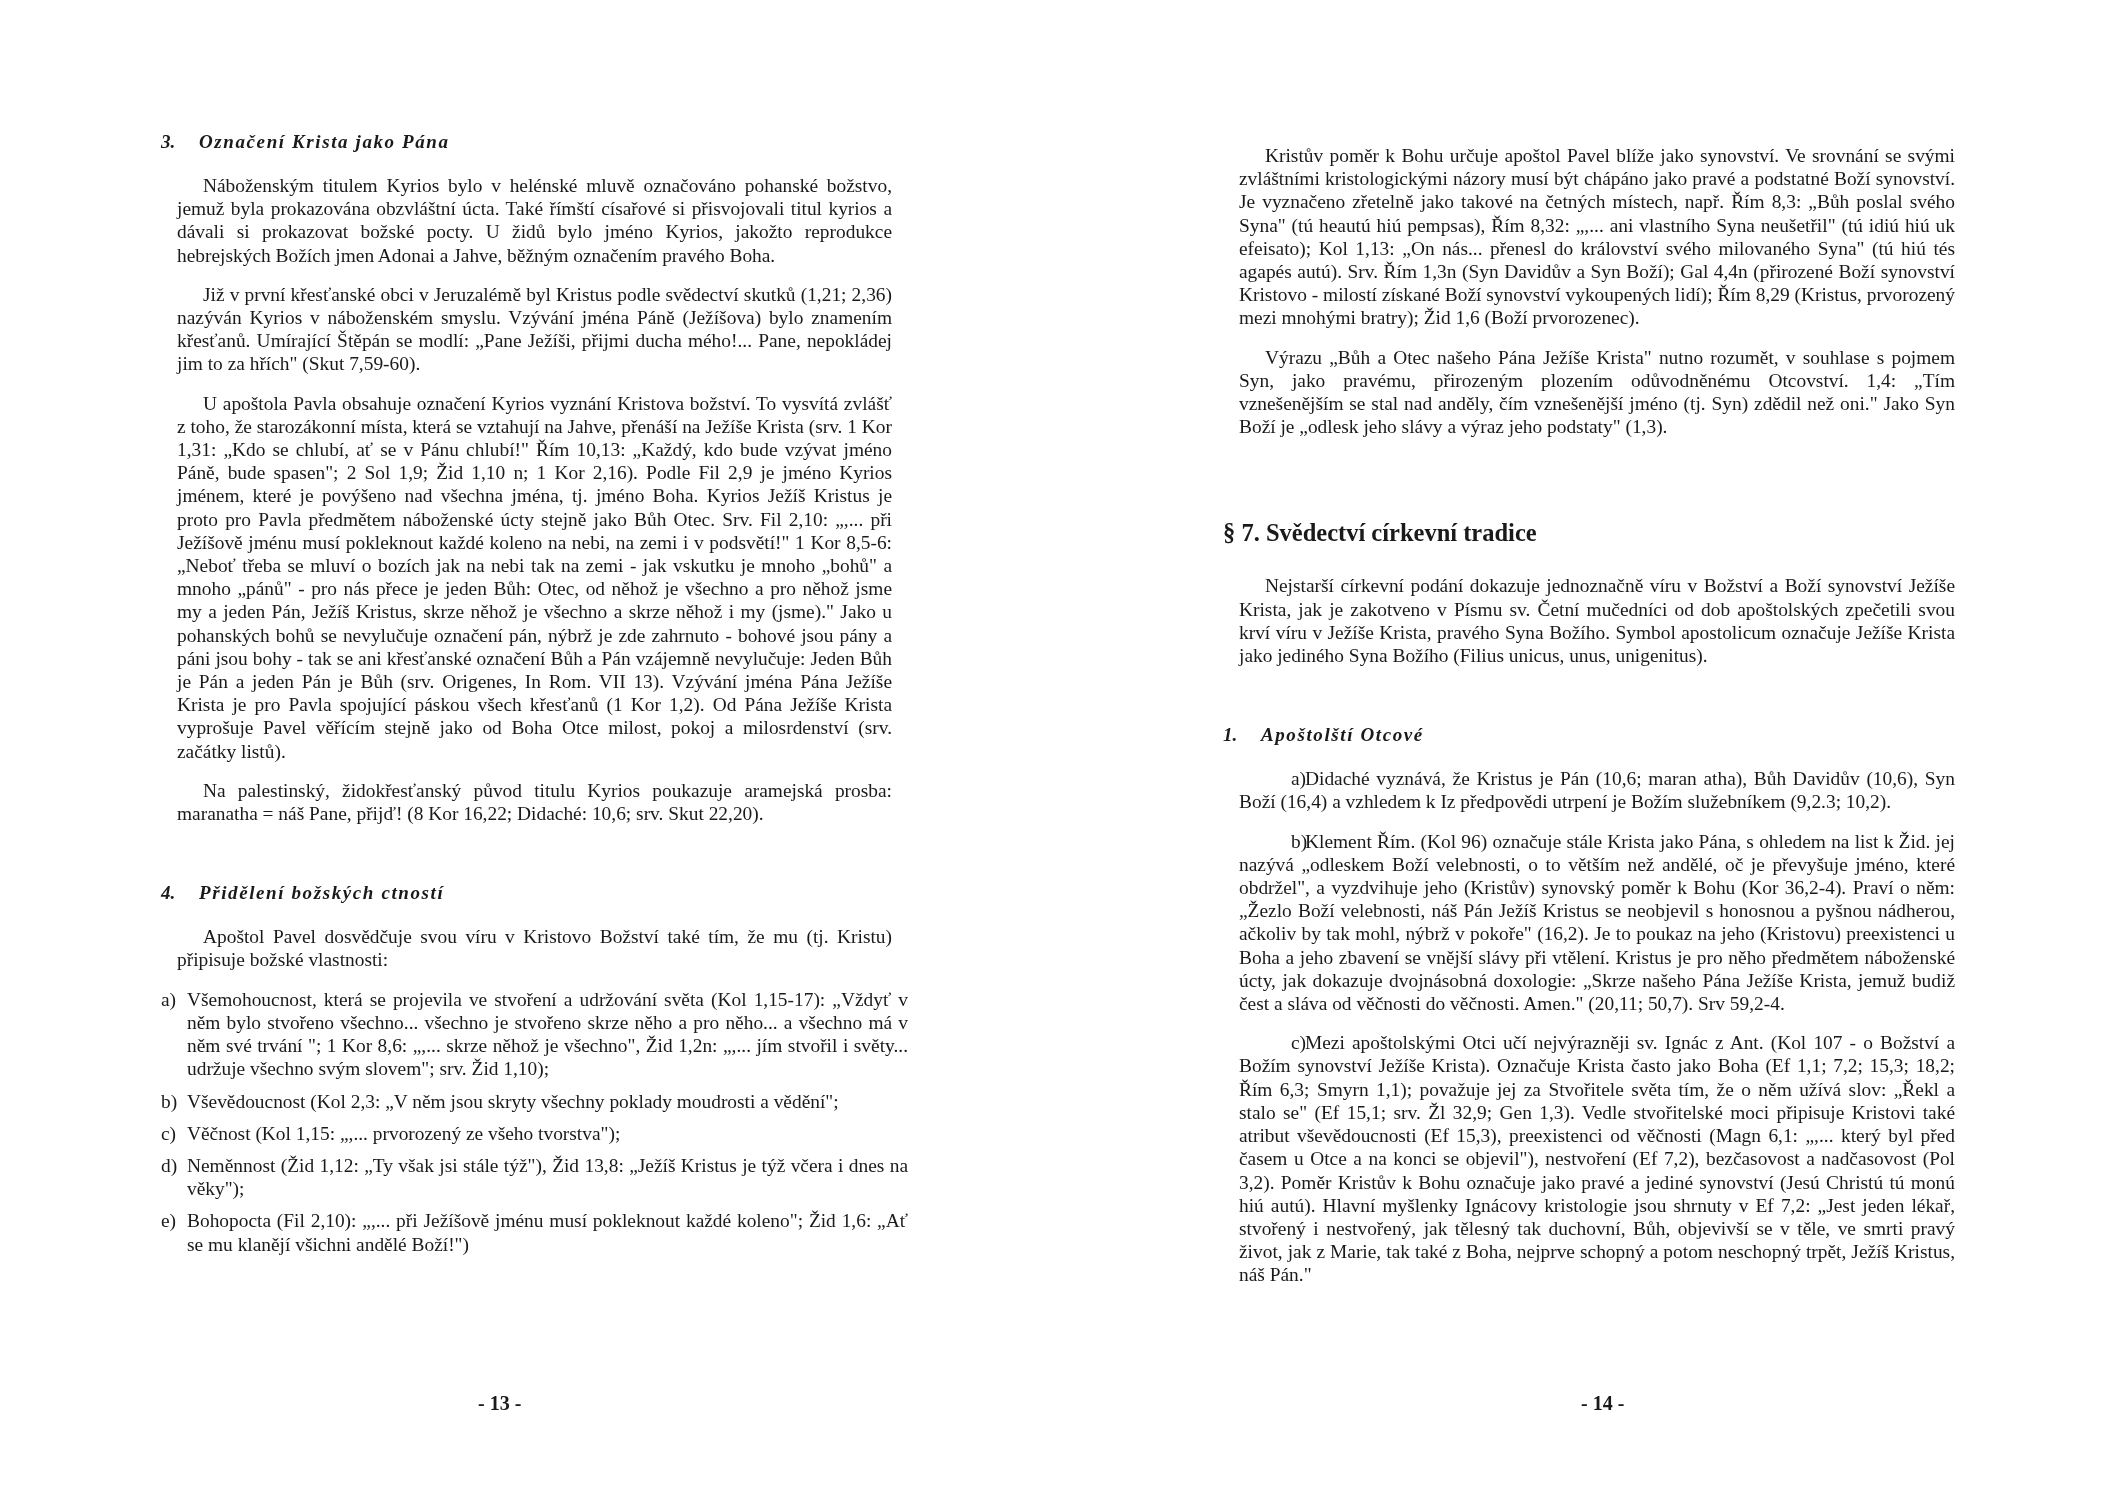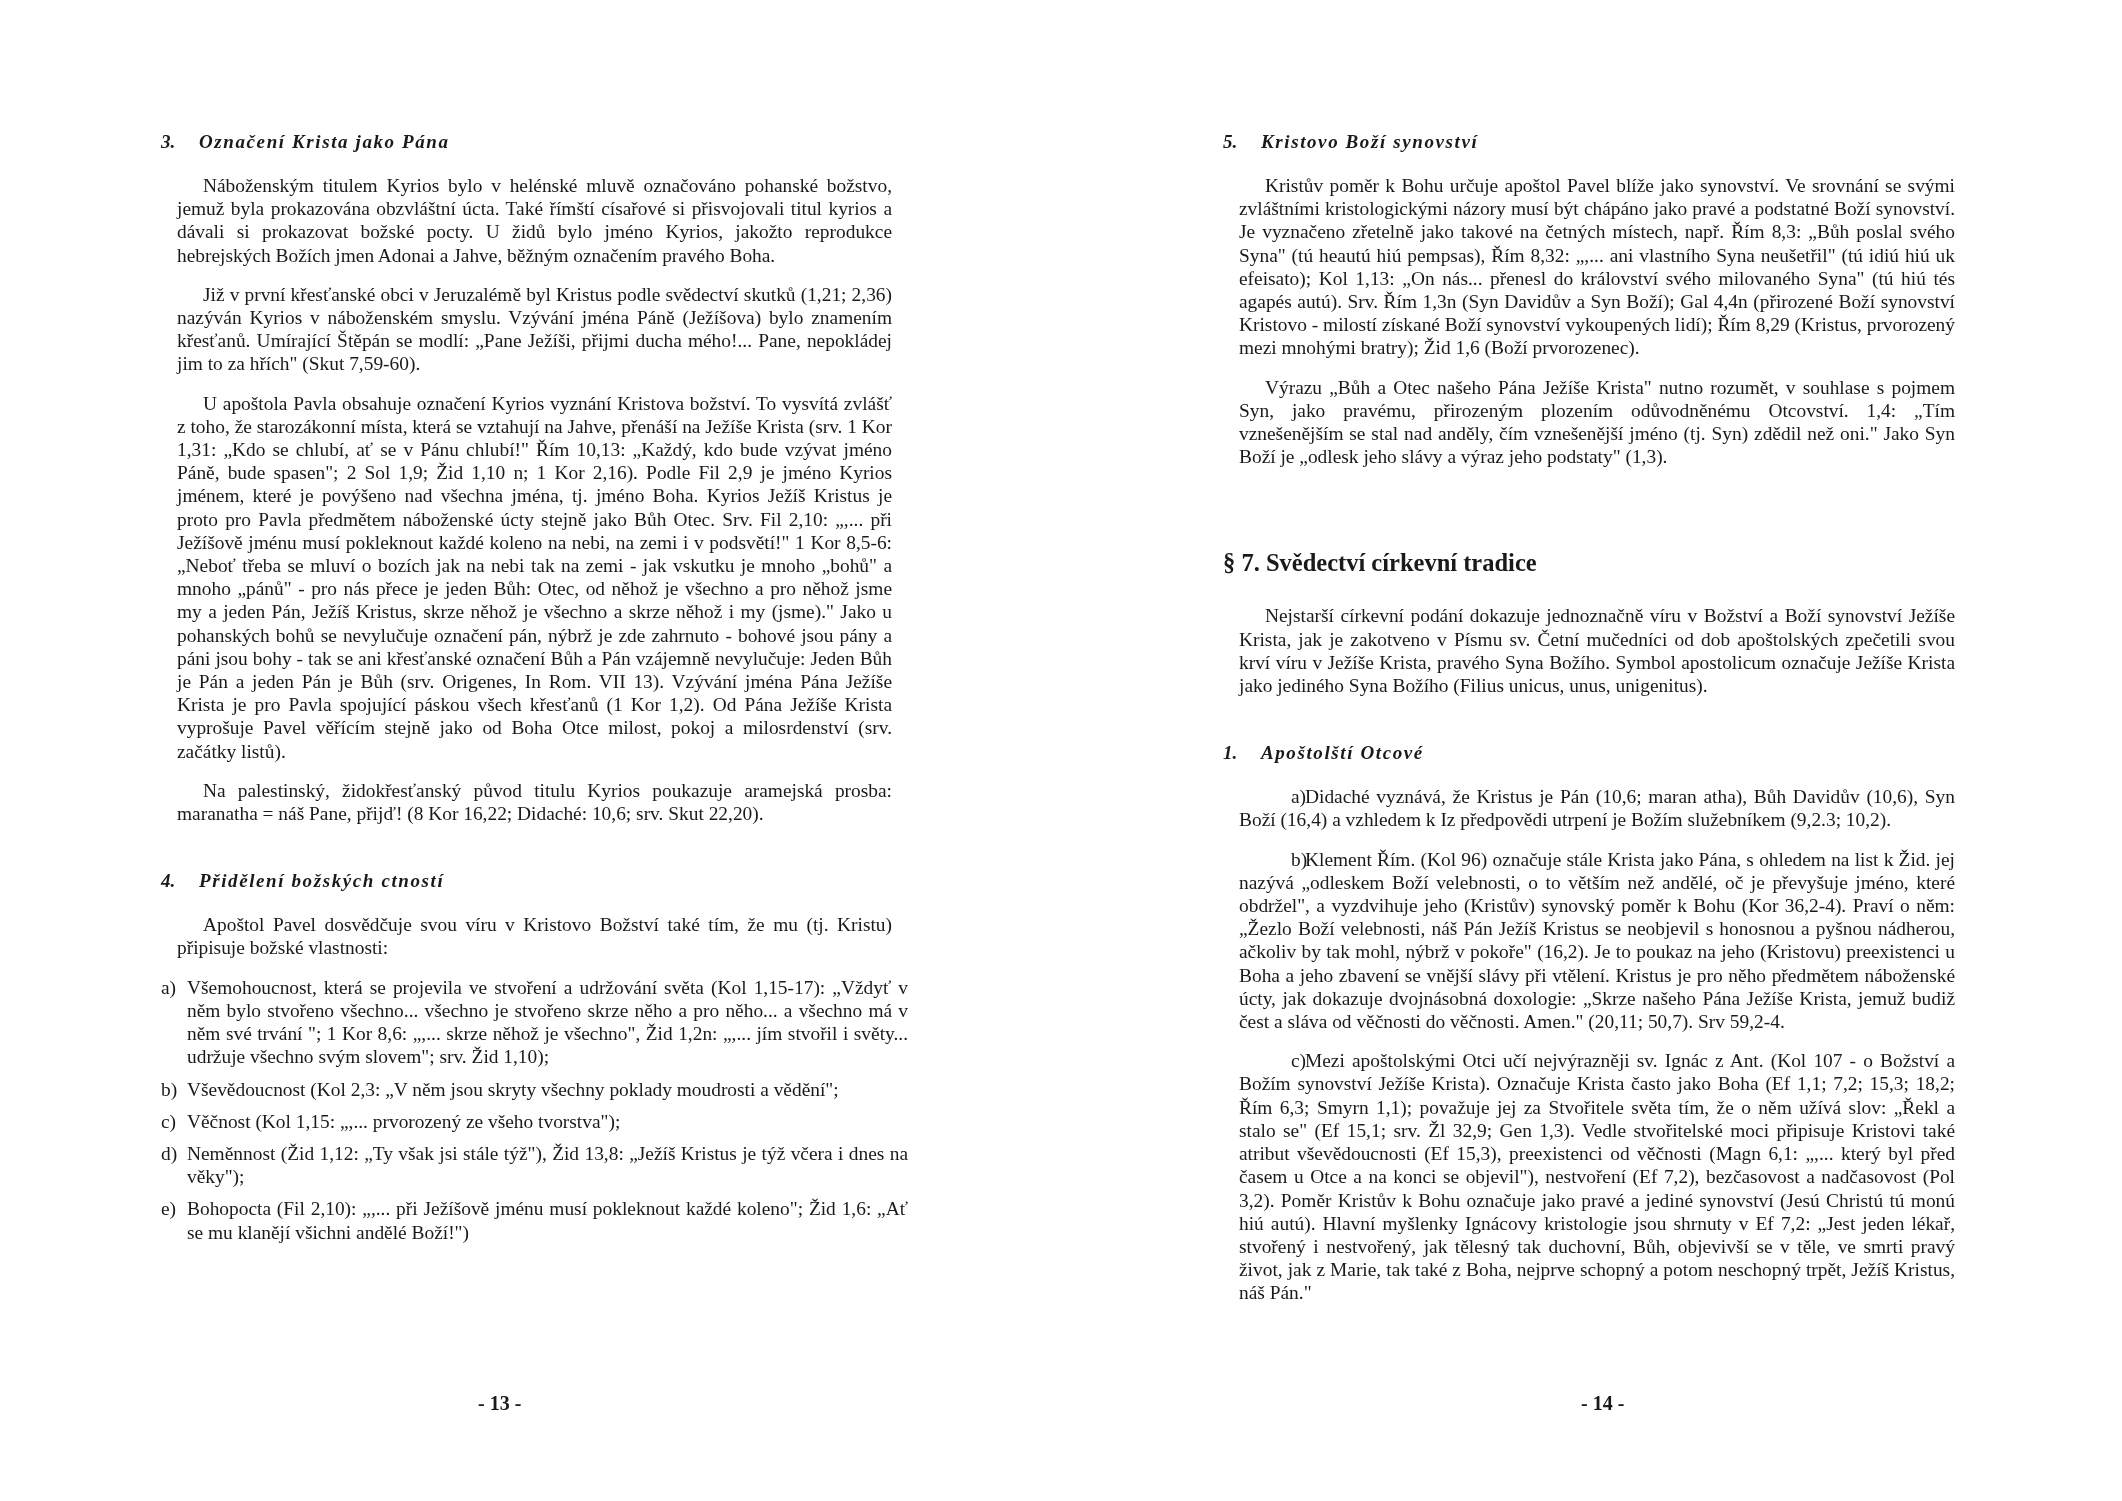--- a/index.html
+++ b/index.html
@@ -10,21 +10,21 @@
   .page-right { left: 1061px; width: 1061px; }
   .col { position: absolute; top: 128px; }
   .page-left .col { left: 161px; width: 747px; }
   .page-right .col { left: 162px; width: 748px; }
   .sub-head { font-style: italic; font-weight: bold; font-size: 19px; letter-spacing: 1.6px;
               margin: 0 0 18px 0; line-height: 28px; }
   .sub-head .num { display: inline-block; width: 38px; letter-spacing: 0; }
   p { margin: 16px; font-size: 19.4px; line-height: 23.2px; text-align: justify; }
   p.ind { text-indent: 26px; }
   .sec-head { font-weight: bold; font-size: 24.5px; margin: 80px 0 26px 0; line-height: 30px; }
-  .gap-head { margin-top: 42px; }
+  .gap-head { margin-top: 54px; }
   .list-item { display: flex; margin-top: 9px; font-size: 19.4px; line-height: 23.2px; }
   .list-item .lbl { flex: 0 0 26px; }
   .list-item .txt { flex: 1; text-align: justify; }
   .para-item { margin-top: 9px; }
   .para-item .lbl { display: inline-block; width: 40px; }
   .page-num { position: absolute; top: 1392px; font-size: 20px; width: 100px; text-align: left; font-weight: bold; }
   .page-left .page-num { left: 478px; }
   .page-right .page-num { left: 520px; }
 </style>
 </head>
@@ -63,23 +63,20 @@
     <div class="list-item">
       <span class="lbl">e)</span>
       <span class="txt">Bohopocta (Fil 2,10): „,... při Ježíšově jménu musí pokleknout každé koleno"; Žid 1,6: „Ať se mu klanějí všichni andělé Boží!")</span>
     </div>
   </div>
   <div class="page-num">- 13 -</div>
 </div>
 
 <div class="page page-right">
   <div class="col">
-    <div class="sub-head">
-      <span class="num">5.</span><span>Kristovo Boží synovství</span>
-    </div>
     <p class="ind">Kristův poměr k Bohu určuje apoštol Pavel blíže jako synovství. Ve srovnání se svými zvláštními kristologickými názory musí být chápáno jako pravé a podstatné Boží synovství. Je vyznačeno zřetelně jako takové na četných místech, např. Řím 8,3: „Bůh poslal svého Syna" (tú heautú hiú pempsas), Řím 8,32: „,... ani vlastního Syna neušetřil" (tú idiú hiú uk efeisato); Kol 1,13: „On nás... přenesl do království svého milovaného Syna" (tú hiú tés agapés autú). Srv. Řím 1,3n (Syn Davidův a Syn Boží); Gal 4,4n (přirozené Boží synovství Kristovo - milostí získané Boží synovství vykoupených lidí); Řím 8,29 (Kristus, prvorozený mezi mnohými bratry); Žid 1,6 (Boží prvorozenec).</p>
     <p class="ind">Výrazu „Bůh a Otec našeho Pána Ježíše Krista" nutno rozumět, v souhlase s pojmem Syn, jako pravému, přirozeným plozením odůvodněnému Otcovství. 1,4: „Tím vznešenějším se stal nad anděly, čím vznešenější jméno (tj. Syn) zdědil než oni." Jako Syn Boží je „odlesk jeho slávy a výraz jeho podstaty" (1,3).</p>
 
     <div class="sec-head">§ 7. Svědectví církevní tradice</div>
     <p class="ind">Nejstarší církevní podání dokazuje jednoznačně víru v Božství a Boží synovství Ježíše Krista, jak je zakotveno v Písmu sv. Četní mučedníci od dob apoštolských zpečetili svou krví víru v Ježíše Krista, pravého Syna Božího. Symbol apostolicum označuje Ježíše Krista jako jediného Syna Božího (Filius unicus, unus, unigenitus).</p>
 
     <div class="sub-head gap-head">
       <span class="num">1.</span><span>Apoštolští Otcové</span>
     </div>
     <p class="ind para-item" style="margin-top:0">

